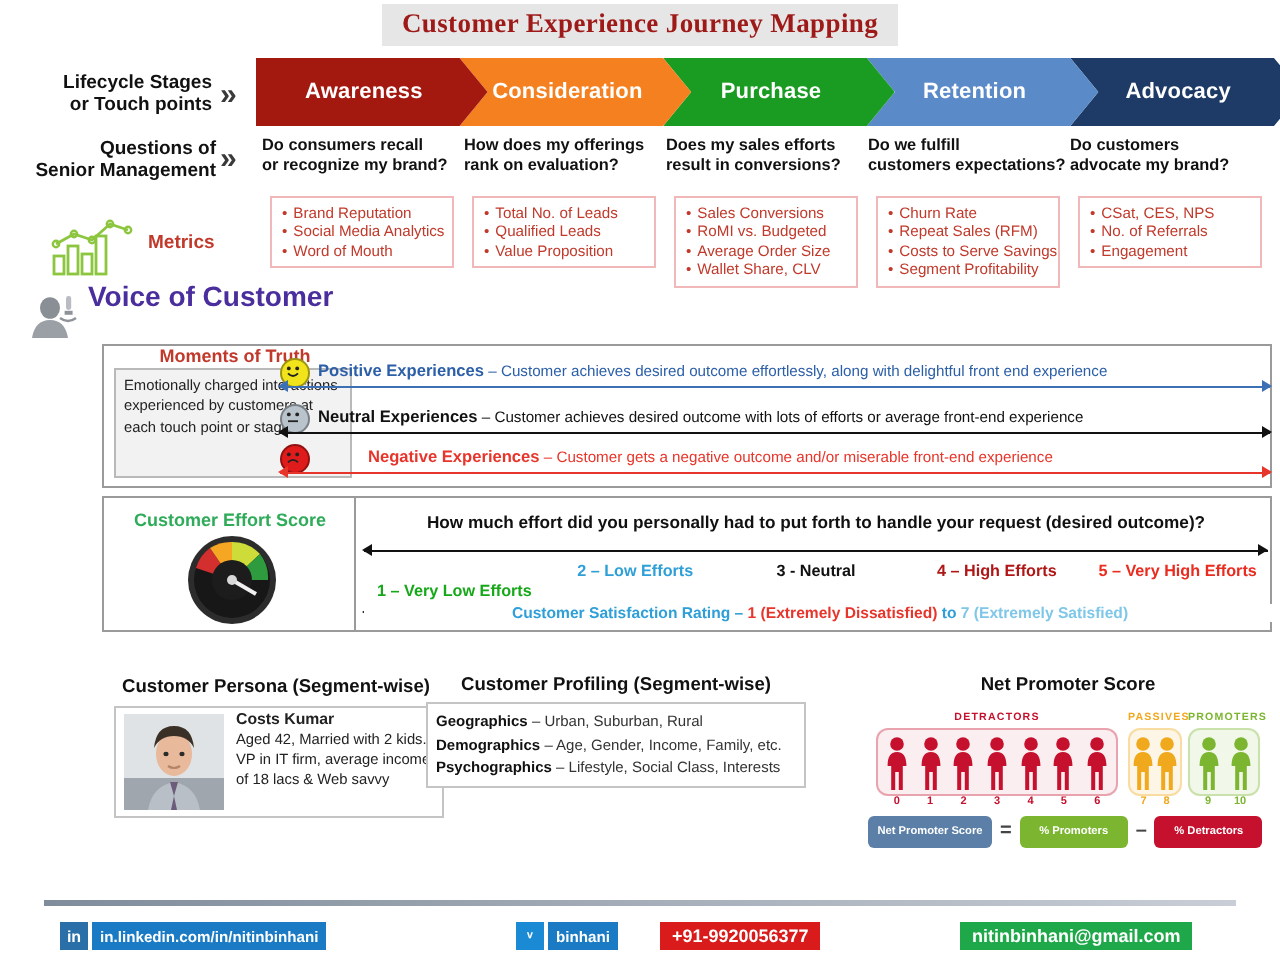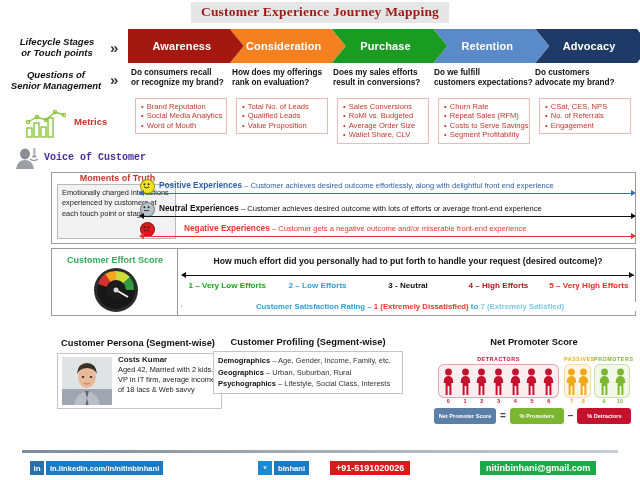--- a/index.html
+++ b/index.html
@@ -16,21 +16,21 @@
   .title-wrap{position:absolute;left:0;top:2px;width:640px;text-align:center;}
   .title{
     display:inline-block;
     font-family:"Liberation Serif", serif;
     font-weight:bold;font-size:13.5px;color:#9e1a18;
     background:#e6e6e6;padding:2px 10px 3px 10px;
     letter-spacing:.2px;
   }
 
   
-  .lbl{position:absolute;text-align:center;font-weight:bold;font-size:9.5px;line-height:11px;color:#111;font-style:italic;}
+  .lbl{position:absolute;text-align:right;font-weight:bold;font-size:9.5px;line-height:11px;color:#111;}
   .chev{position:absolute;font-weight:bold;font-size:15px;color:#3a3a3a;line-height:1;}
 
   
   .stages{position:absolute;left:128px;top:29px;width:509px;height:34px;}
   .stage{
     position:absolute;top:0;height:34px;
     display:flex;align-items:center;
     color:#ffffff;font-weight:bold;font-size:11px;
     letter-spacing:.1px;
   }
@@ -47,21 +47,21 @@
   }
   .metricbox ul{margin:0;padding:0;list-style:none;}
   .metricbox li{
     font-size:7.6px;line-height:9.4px;color:#c0392b;
     text-align:left;white-space:nowrap;
   }
   .metricbox li:before{content:"\2022";margin-right:3px;}
 
   
   .metrics-label{position:absolute;left:74px;top:116px;font-size:9.5px;font-weight:bold;color:#c0392b;}
-  .voc-label{position:absolute;left:44px;top:152px;font-size:10px;font-weight:bold;color:#4b2e9e;font-family:Liberation Mono, monospace;}
+  .voc-label{position:absolute;left:44px;top:140px;font-size:14px;font-weight:bold;color:#4b2e9e;}
 
   
   .mot-block{position:absolute;left:51px;top:172px;width:585px;height:72px;border:1px solid #9a9a9a;background:#fff;box-sizing:border-box;}
   .mot-title{position:absolute;left:56px;top:173px;width:123px;text-align:center;font-size:9px;font-weight:bold;color:#c0392b;}
   .mot-desc{
     position:absolute;left:57px;top:184px;width:119px;height:55px;
     border:1px solid #b9b9b9;background:#f2f2f2;box-sizing:border-box;
     padding:3px 4px;font-size:7.4px;line-height:10.4px;color:#222;
   }
   .exp-row{position:absolute;left:140px;width:495px;}
@@ -282,21 +282,21 @@
     <circle cx="26" cy="24" r="10" fill="#1c1c1c"></circle>
     <line x1="26" y1="24" x2="38" y2="31" stroke="#f0f0f0" stroke-width="2"></line>
     <circle cx="26" cy="24" r="2.5" fill="#d8d8d8"></circle>
   </svg>
 
   <div class="ces-q">How much effort did you personally had to put forth to handle your request (desired outcome)?</div>
   <div class="hline" style="left:182px;top:275px;width:452px;"></div>
   <div class="arrowL" style="left:181px;top:272px;color:#111;"></div>
   <div class="arrowR" style="left:629px;top:272px;color:#111;"></div>
   <div class="ces-scale" id="ces-scale">
-      <div style="color: rgb(23, 168, 26);">1 – Very Low Efforts</div>
+      <div style="color: rgb(23, 168, 26); margin-top: 10px;">1 – Very Low Efforts</div>
       <div style="color: rgb(47, 159, 216);">2 – Low Efforts</div>
       <div style="color: rgb(17, 17, 17);">3 - Neutral</div>
       <div style="color: rgb(176, 22, 22);">4 – High Efforts</div>
       <div style="color: rgb(234, 43, 31);">5 – Very High Efforts</div>
     </div>
   <div class="hline" style="left:182px;top:306px;width:452px;"></div>
   <div class="arrowL" style="left:181px;top:303px;color:#111;"></div>
   <div class="arrowR" style="left:629px;top:303px;color:#111;"></div>
   <div class="csat-line" id="csat-line" style="background:#fff;padding:0 2px;"><span style="color: rgb(47, 159, 216);">Customer Satisfaction Rating – </span><span style="color: rgb(232, 53, 43);">1 (Extremely Dissatisfied)</span><span style="color: rgb(47, 159, 216);"> to </span><span style="color: rgb(127, 199, 232);">7 (Extremely Satisfied)</span></div>
 
@@ -314,22 +314,22 @@
     <ellipse cx="29" cy="20" rx="1.3" ry="1.1" fill="#2b2b2b"></ellipse>
     <path d="M22 26 q3 2 6 0" fill="none" stroke="#b5836a" stroke-width="1.1"></path>
   </svg>
   <div class="persona-text">
     <b>Costs Kumar</b><br>
     <span>Aged 42, Married with 2 kids. VP in IT firm, average income of 18 lacs &amp; Web savvy</span>
   </div>
 
   <div class="sec-head" style="left:213px;top:337px;width:190px;">Customer Profiling (Segment-wise)</div>
   <div class="profiling-box" id="profiling-box">
+      <div><b>Geographics</b> – Urban, Suburban, Rural</div>
       <div><b>Demographics</b> – Age, Gender, Income, Family, etc.</div>
-      <div><b>Geographics</b> – Urban, Suburban, Rural</div>
       <div><b>Psychographics</b> – Lifestyle, Social Class, Interests</div>
     </div>
 
   <div class="sec-head" style="left:434px;top:337px;width:200px;">Net Promoter Score</div>
   <div class="nps-wrap" id="nps-wrap">
       <div class="nps-cat" style="color: rgb(197, 16, 46); left: 4px; top: 8px; width: 121px;">DETRACTORS</div>
       <div class="nps-group" style="left: 4px; top: 16px; width: 121px; height: 34px; background: rgb(251, 238, 241); border: 1px solid rgba(197, 16, 46, 0.333);"></div>
       <div class="ppl" style="left: 6px; top: 19px; width: 117px; height: 28px; justify-content: space-around;">
         <svg width="11" height="27" viewBox="0 0 11 27">
           <circle cx="5.5" cy="4" r="3.4" fill="#c5102e"></circle>
@@ -416,20 +416,20 @@
         <div class="f-badge" style="background: rgb(42, 111, 168);">in</div>
         <div style="width: 2px;"></div>
         <div class="f-text" style="background: rgb(26, 122, 196);">in.linkedin.com/in/nitinbinhani</div>
       </div>
       <div class="f-item" style="left: 258px;">
         <div class="f-badge" style="background: rgb(26, 138, 212);">ᵛ</div>
         <div style="width: 2px;"></div>
         <div class="f-text" style="background: rgb(26, 122, 196);">binhani</div>
       </div>
       <div class="f-item" style="left: 330px;">
-        <div class="f-text" style="background: rgb(217, 27, 27); font-size: 9px; padding: 0px 6px;">+91-5191020026</div>
+        <div class="f-text" style="background: rgb(217, 27, 27); font-size: 9px; padding: 0px 6px;">+91-9920056377</div>
       </div>
       <div class="f-item" style="left: 480px;">
         <div class="f-text" style="background: rgb(31, 168, 74); font-size: 9px; padding: 0px 6px;">nitinbinhani@gmail.com</div>
       </div>
     </div>
 
 </div>
 
 </body></html>

